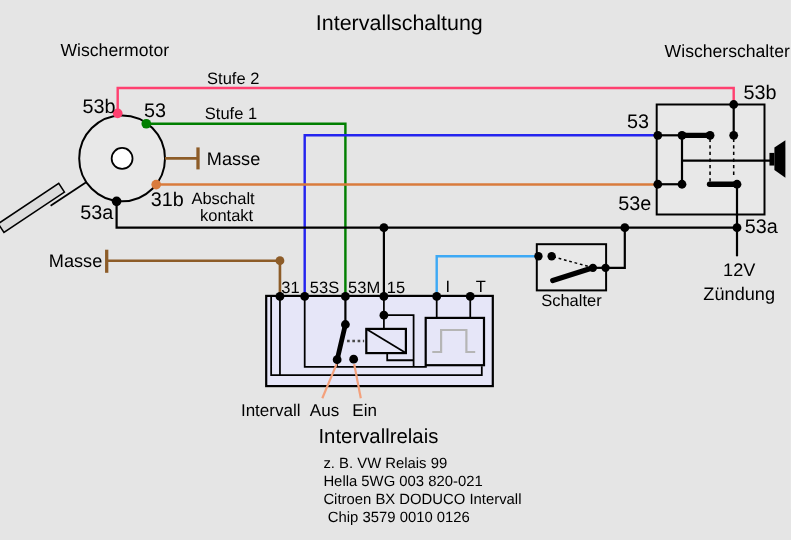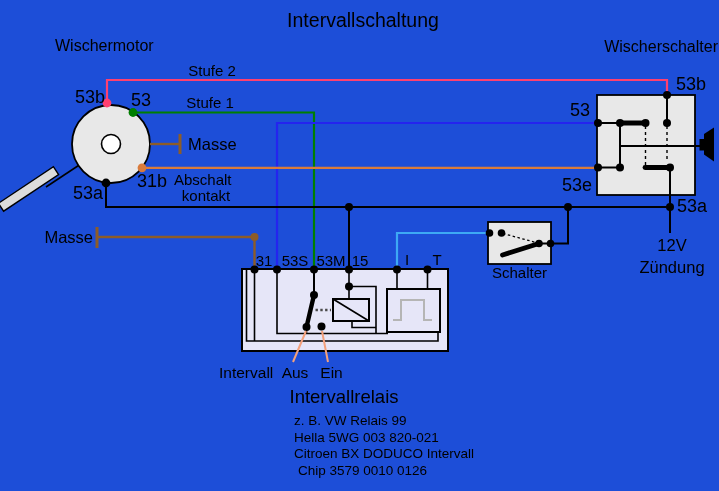--- a/index.html
+++ b/index.html
@@ -1,16 +1,16 @@
 <!DOCTYPE html>
 <html><head>
 <meta charset="utf-8">
 <style>
   html,body{margin:0;padding:0;background:#ffffff;}
-  .stage{position:relative;width:719px;height:491px;background:#1d4ed8;overflow:hidden;}
+  .stage{position:relative;width:719px;height:491px;background:#e5e5e5;overflow:hidden;}
   svg{display:block;}
   text{fill:#000;font-family:"Liberation Sans","DejaVu Sans",sans-serif;}
   .t-title{font-size:19.5px;}
   .t-head{font-size:16px;}
   .t-term{font-size:18px;}
   .t-mid{font-size:16.5px;}
   .t-small{font-size:15px;}
   .t-mode{font-size:15.5px;}
   .t-cap{font-size:18.5px;}
   .t-note{font-size:13.5px;}

